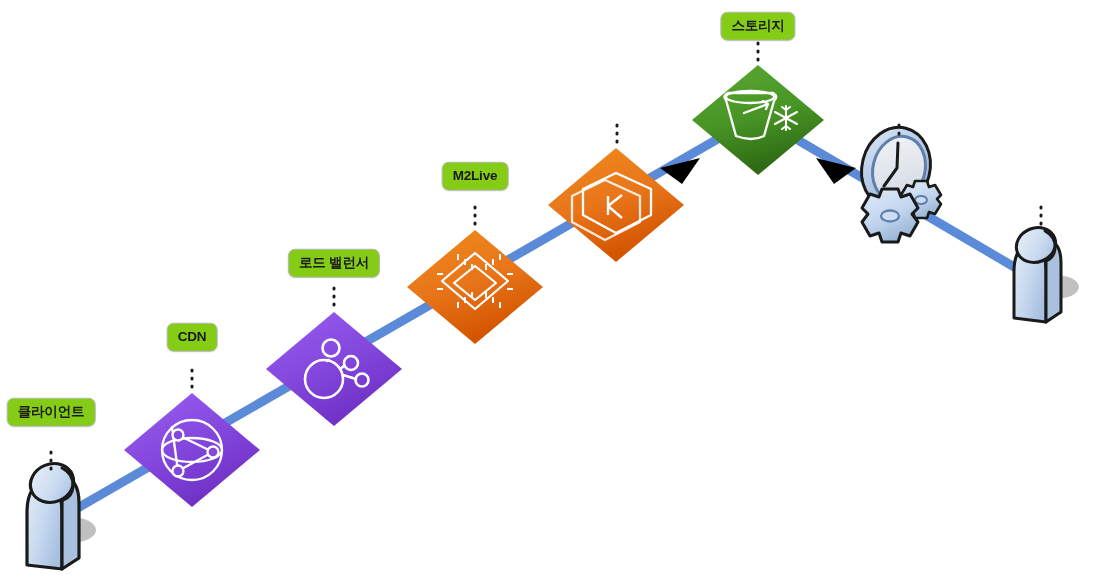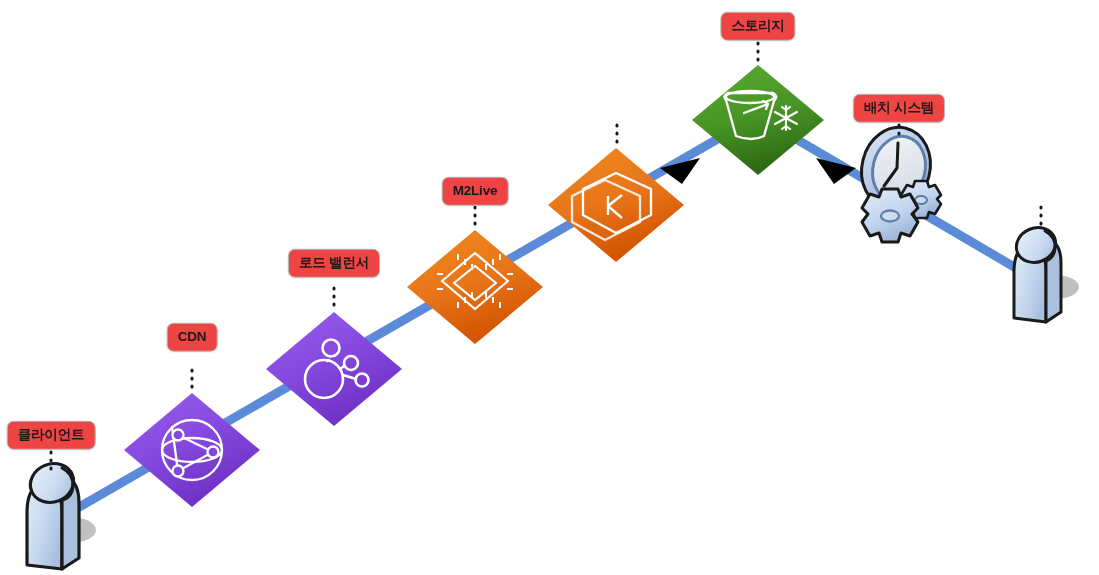--- a/index.html
+++ b/index.html
@@ -19,21 +19,21 @@
   }
   #diagram-svg {
     position: absolute;
     left: 0;
     top: 0;
     width: 1099px;
     height: 575px;
   }
   .node-label {
     position: absolute;
-    background: #ef4444;
+    background: #84cc16;
     border: 1px solid #b8b8b8;
     border-radius: 7px;
     color: #1a1a1a;
     font-size: 13.5px;
     font-weight: bold;
     line-height: 1;
     padding: 6px 10px 7px 10px;
     white-space: nowrap;
     transform: translate(-50%, -50%);
     box-shadow: 0 1px 1px rgba(0,0,0,0.05);
@@ -203,20 +203,19 @@
       <path d="M 192 370 L 192 393"></path>
       <path d="M 334 288 L 334 312"></path>
       <path d="M 475 207 L 475 230"></path>
       <path d="M 617 125 L 617 148"></path>
       <path d="M 758 43 L 758 65"></path>
       <path d="M 899 125 L 899 140"></path>
       <path d="M 1041 207 L 1041 230"></path>
     </g>
   </svg>
 
-  <div class="node-label" style="left:51px; top:435px;font-family:Liberation Serif, serif;">클라이언트</div>
+  <div class="node-label" style="left:51px; top:412px;font-family:Liberation Serif, serif;">클라이언트</div>
   <div class="node-label" style="left:192px; top:337px;">CDN</div>
   <div class="node-label" style="left:334px; top:263px;">로드 밸런서</div>
-  <div class="node-label" style="left:475px; top:191px;">M2Live</div>
+  <div class="node-label" style="left:475px; top:176px;">M2Live</div>
   <div class="node-label" style="left:758px; top:26px;">스토리지</div>
-  <div class="node-label" style="left:899px; top:108px;">배치 시스템</div>
 
 </div>
 
 </body></html>

